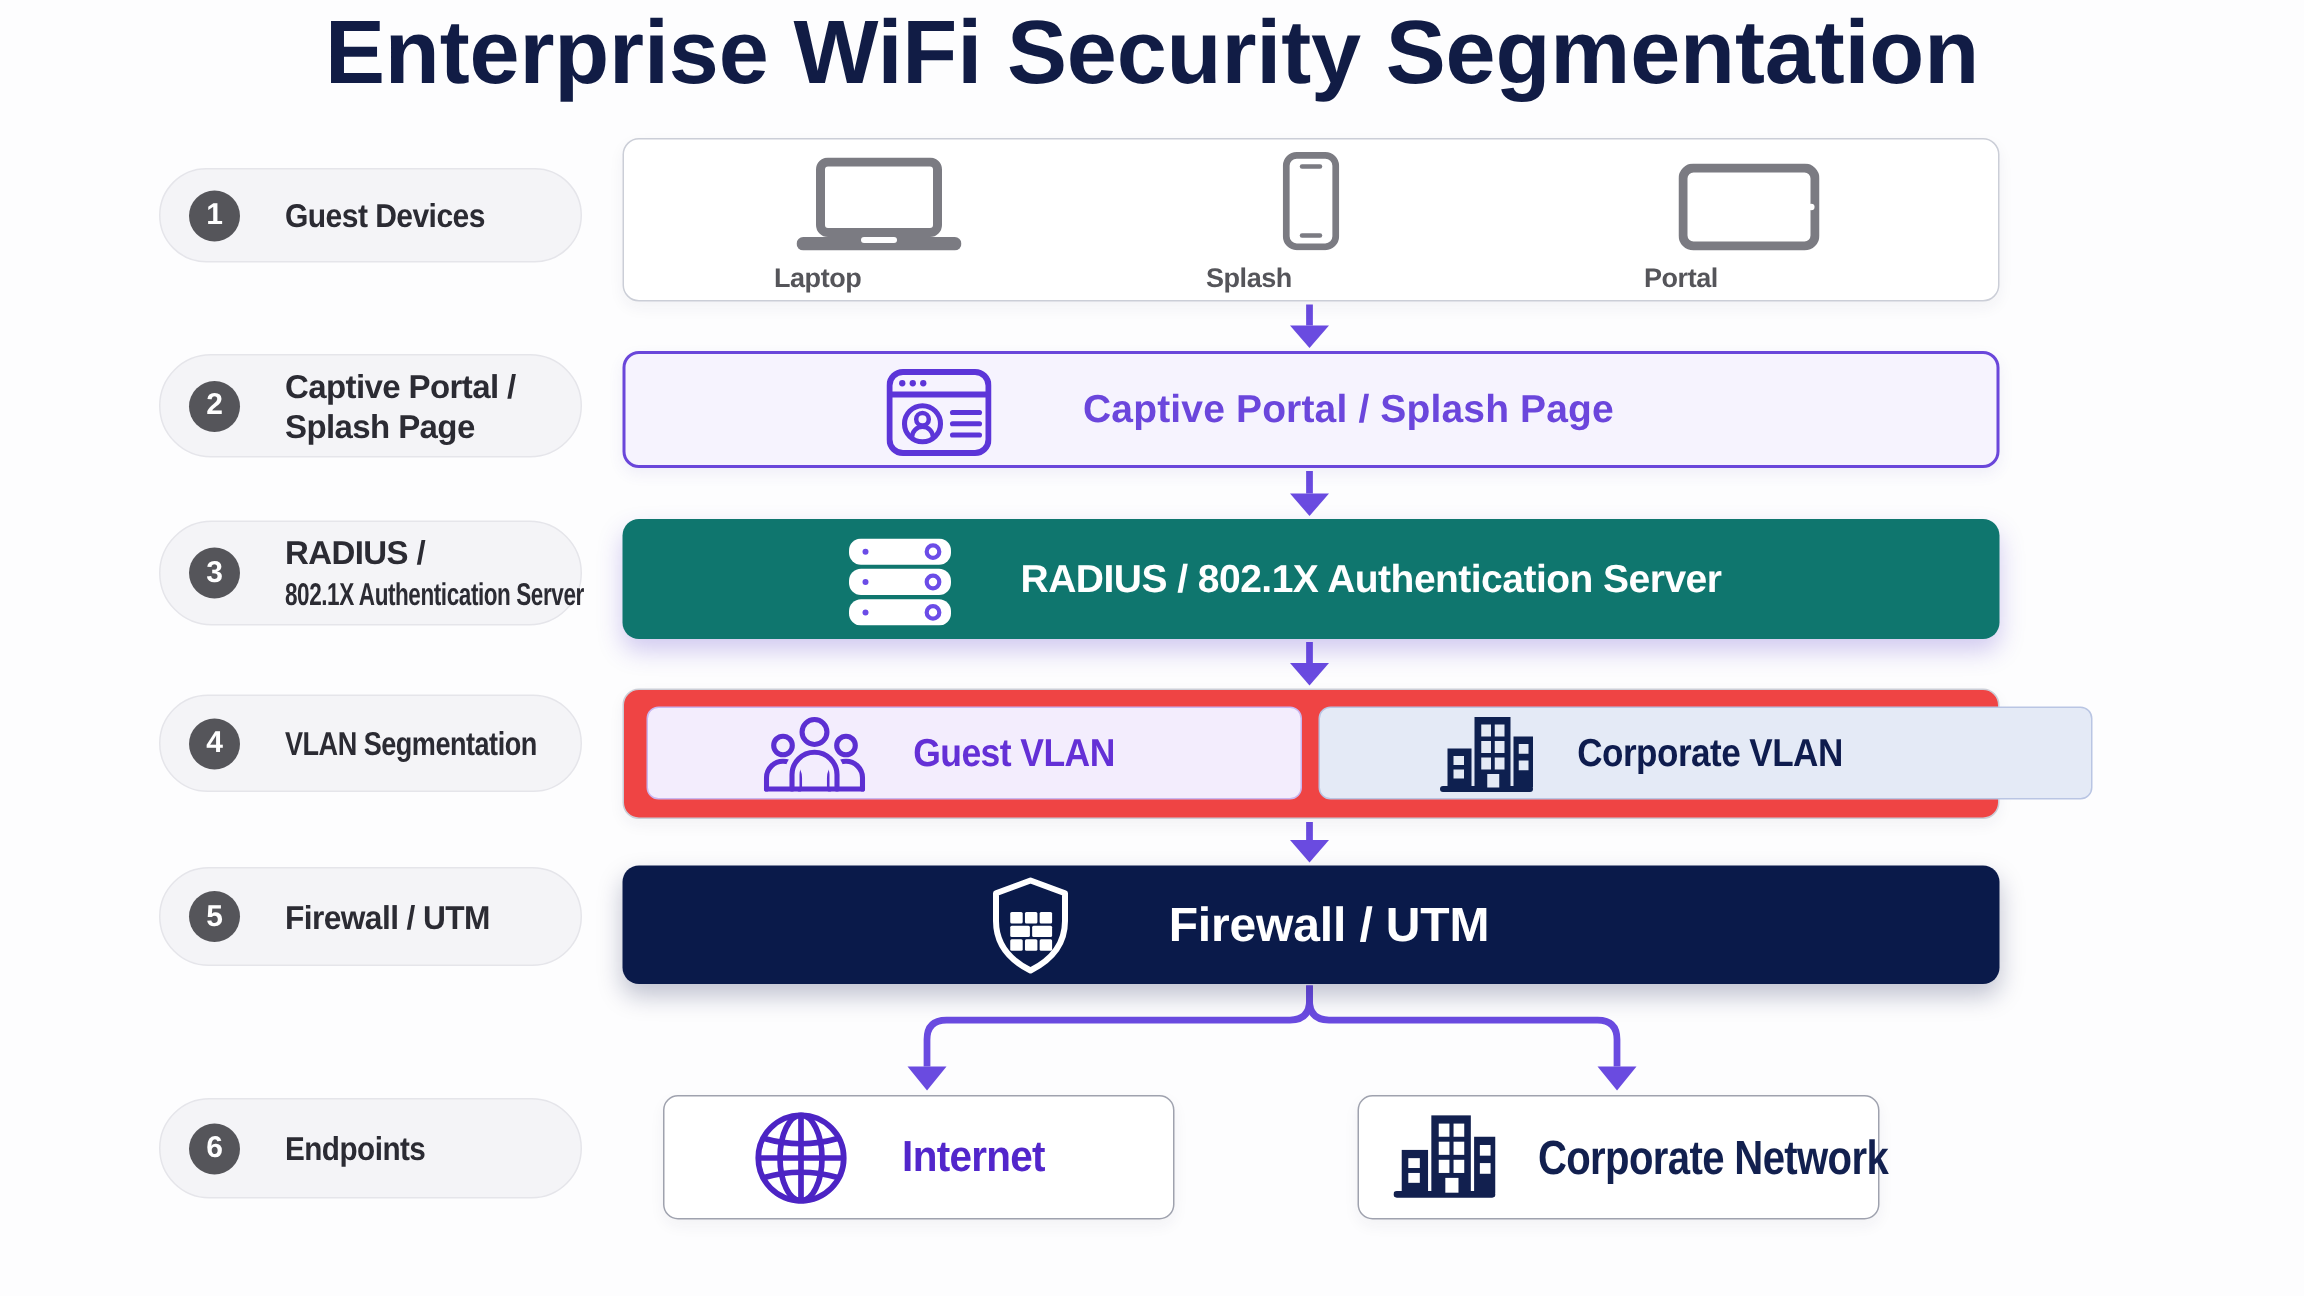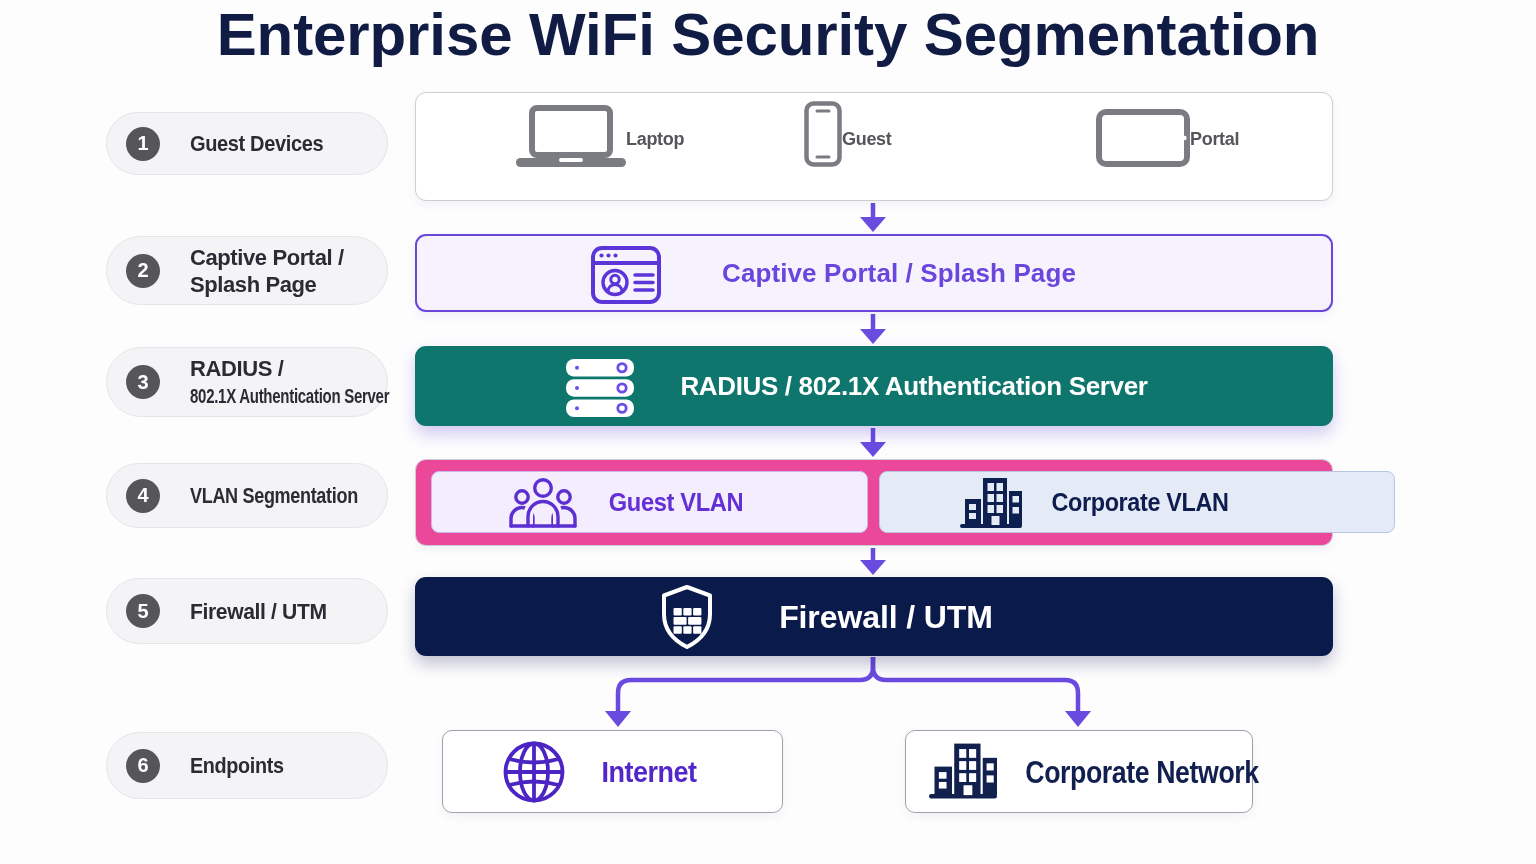--- a/index.html
+++ b/index.html
@@ -34,38 +34,38 @@
   .s1 .lbl { transform:scaleX(0.91); transform-origin:left center; }
   .s4 .lbl { transform:scaleX(0.82); transform-origin:left center; }
   .s5 .lbl { transform:scaleX(0.96); transform-origin:left center; }
   .s6 .lbl { transform:scaleX(0.90); transform-origin:left center; }
 
   
   .box { position:absolute; left:415px; width:918px; border-radius:11px; }
 
   .devices { top:92px; height:109px; background:#fff; border:1.5px solid #cbced7;
              box-shadow:0 4px 10px rgba(30,30,70,0.05); }
-  .dev { position:absolute; top:10px; width:140px; display:flex; flex-direction:row; align-items:center; }
+  .dev { position:absolute; top:10px; width:140px; display:flex; flex-direction:column; }
   .dev .ic { height:64px; display:flex; align-items:flex-end; justify-content:center; }
   .dev .dlbl { margin-top:8px; font-size:18px; font-weight:bold; color:#55555a; letter-spacing:-0.3px; }
   .dev1 { left:100px; } .dev2 { left:388px; } .dev3 { left:680px; }
 
   .captive { top:234px; height:78px; background:#f6f3fe; border:2px solid #6a46da;
              box-shadow:0 4px 10px rgba(80,60,180,0.08);padding-left:25px; }
   .captive .bicon { position:absolute; left:174px; top:10px; }
   .captive .clbl { position:absolute; left:482px; top:50%; transform:translate(-50%,-50%);
                    font-size:26px; font-weight:bold; color:#6b46dc; letter-spacing:0.1px; white-space:nowrap; }
 
   .radius { top:346px; height:80px; background:#0f766e; border:none;
             box-shadow:0 8px 16px rgba(80,50,200,0.25); }
   .radius .sicon { position:absolute; left:151px; top:13px; }
   .radius .rlbl { position:absolute; left:499px; top:50%; transform:translate(-50%,-50%);
                   font-size:26px; font-weight:bold; color:#ffffff; letter-spacing:-0.35px; white-space:nowrap; }
 
-  .vlanwrap { top:459px; height:87px; background:#ec4899; border:1.5px solid #cbced7;
+  .vlanwrap { top:459px; height:87px; background:#ef4444; border:1.5px solid #cbced7;
               box-shadow:0 4px 10px rgba(30,30,70,0.05); }
   .vlan { position:absolute; top:11px; height:62px; border-radius:8px; }
   .vguest { left:15px; width:437px; background:#f3edfd; border:1.5px solid #c9b6ef; }
   .vcorp  { left:463px; width:516px; background:#e4eaf6; border:1.5px solid #b9c5e3; }
   .vlan .vicon { position:absolute; top:6px; }
   .vguest .vicon { left:77px; }
   .vcorp  .vicon { left:80px; }
   .vlan .vlbl { position:absolute; top:50%; transform:translate(-50%,-50%);
                 font-size:26px; font-weight:bold; letter-spacing:-0.4px; white-space:nowrap; }
   .vguest .vlbl { left:244px; color:#6430d6; transform:translate(-50%,-50%) scaleX(0.91); }
@@ -152,21 +152,21 @@
       <span class="dlbl">Laptop</span>
     </div>
     <div class="dev dev2">
       <span class="ic">
         <svg width="38" height="66" viewBox="0 0 38 66">
           <rect x="2.5" y="2.5" width="33" height="61" rx="7" fill="none" stroke="#7b7b82" stroke-width="4.5"></rect>
           <line x1="13" y1="10" x2="25" y2="10" stroke="#7b7b82" stroke-width="3" stroke-linecap="round"></line>
           <line x1="13" y1="56" x2="25" y2="56" stroke="#7b7b82" stroke-width="3" stroke-linecap="round"></line>
         </svg>
       </span>
-      <span class="dlbl">Guest</span>
+      <span class="dlbl">Splash</span>
     </div>
     <div class="dev dev3">
       <span class="ic">
         <svg width="94" height="58" viewBox="0 0 94 58">
           <rect x="3" y="3" width="88" height="52" rx="7" fill="none" stroke="#7b7b82" stroke-width="6"></rect>
           <circle cx="88.5" cy="29" r="2.2" fill="#ffffff"></circle>
         </svg>
       </span>
       <span class="dlbl">Portal</span>
     </div>

